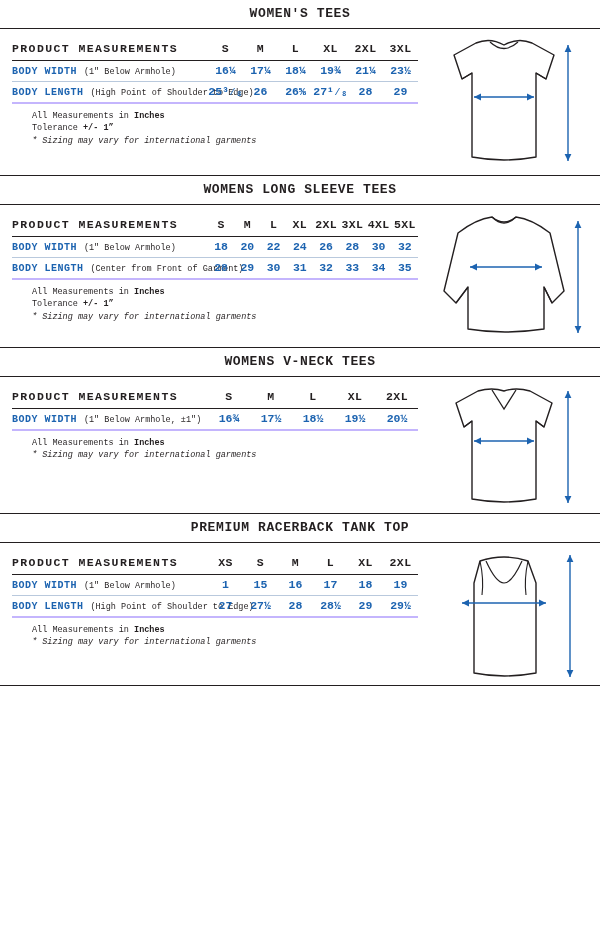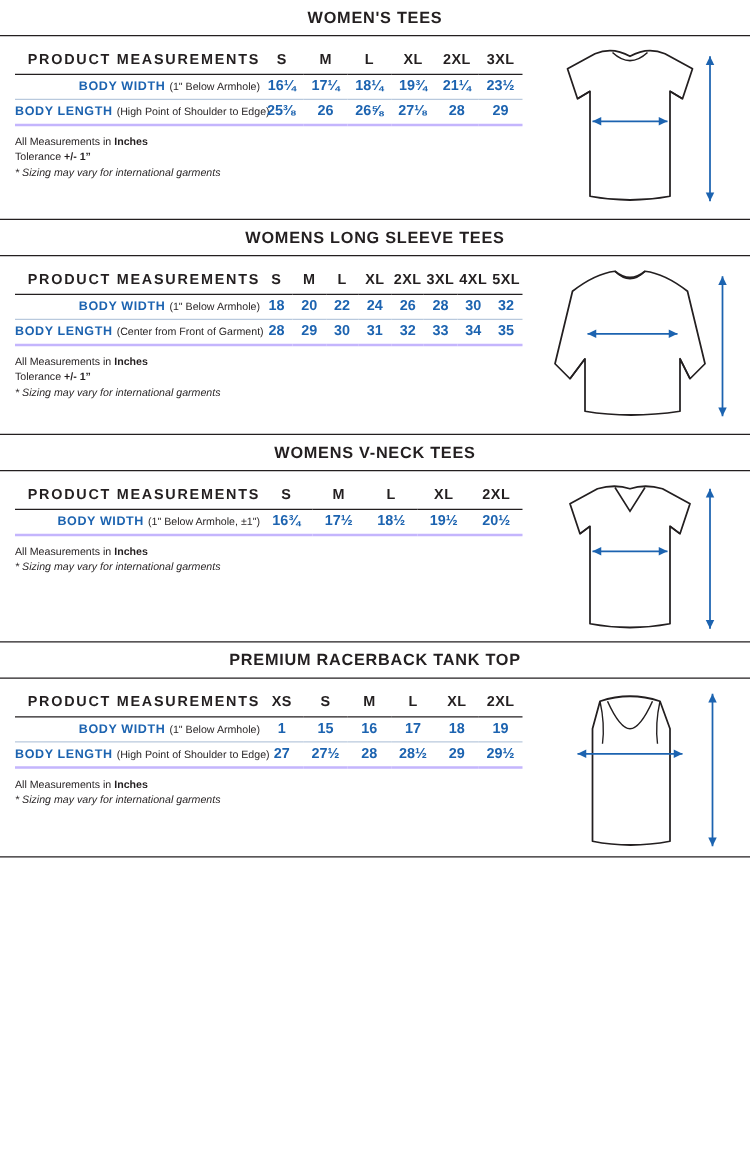--- a/index.html
+++ b/index.html
@@ -8,21 +8,21 @@
     background: #ffffff;
   }
   body {
     width: 600px;
     height: 926px;
     font-family: "Liberation Sans", sans-serif;
     color: #231f20;
     position: relative;
     overflow: hidden;
   }
-  .page { width: 544px; height: 926px; position: relative; }
+  .page { width: 544px; height: 926px; position: relative; font-family: Liberation Mono, monospace; }
 
   .section { position: relative; width: 600px; }
 
   .sect-title {
     text-align: center;
     font-weight: bold;
     font-size: 13px;
     letter-spacing: 0.6px;
     color: #231f20;
     padding: 6px 0 7px 0;
@@ -53,21 +53,21 @@
     width: 100%;
     table-layout: fixed;
   }
   table.sizes td, table.sizes th {
     padding: 3px 0 4px 0;
     vertical-align: bottom;
     text-align: center;
     font-size: 11.5px;
   }
   table.sizes .rowlabel {
-    text-align: right;
+    text-align: left;
     width: 196px;
     white-space: nowrap;
     margin-top: 43px;
   }
   .hdr-label {
     font-weight: bold;
     font-size: 11.5px;
     letter-spacing: 1.4px;
     color: #231f20;
   }
@@ -97,20 +97,21 @@
   }
   tr.hdr-row td { border-bottom: 1px solid #231f20; padding-bottom: 5px; }
   tr.data-row td { border-bottom: 1px solid #b9c9dd; }
   tr.data-row:last-child td { border-bottom: 2px solid #c4b5fd; }
 
   .footnotes {
     padding: 6px 0 0 0;
     font-size: 8.5px;
     line-height: 1.45;
     color: #231f20;
+    margin-left: 20px;
   }
   .footnotes b { font-weight: bold; }
   .footnotes .ital { font-style: italic; }
 
   svg { display: block; }
 </style>
 </head>
 <body>
 
 <div class="page">

